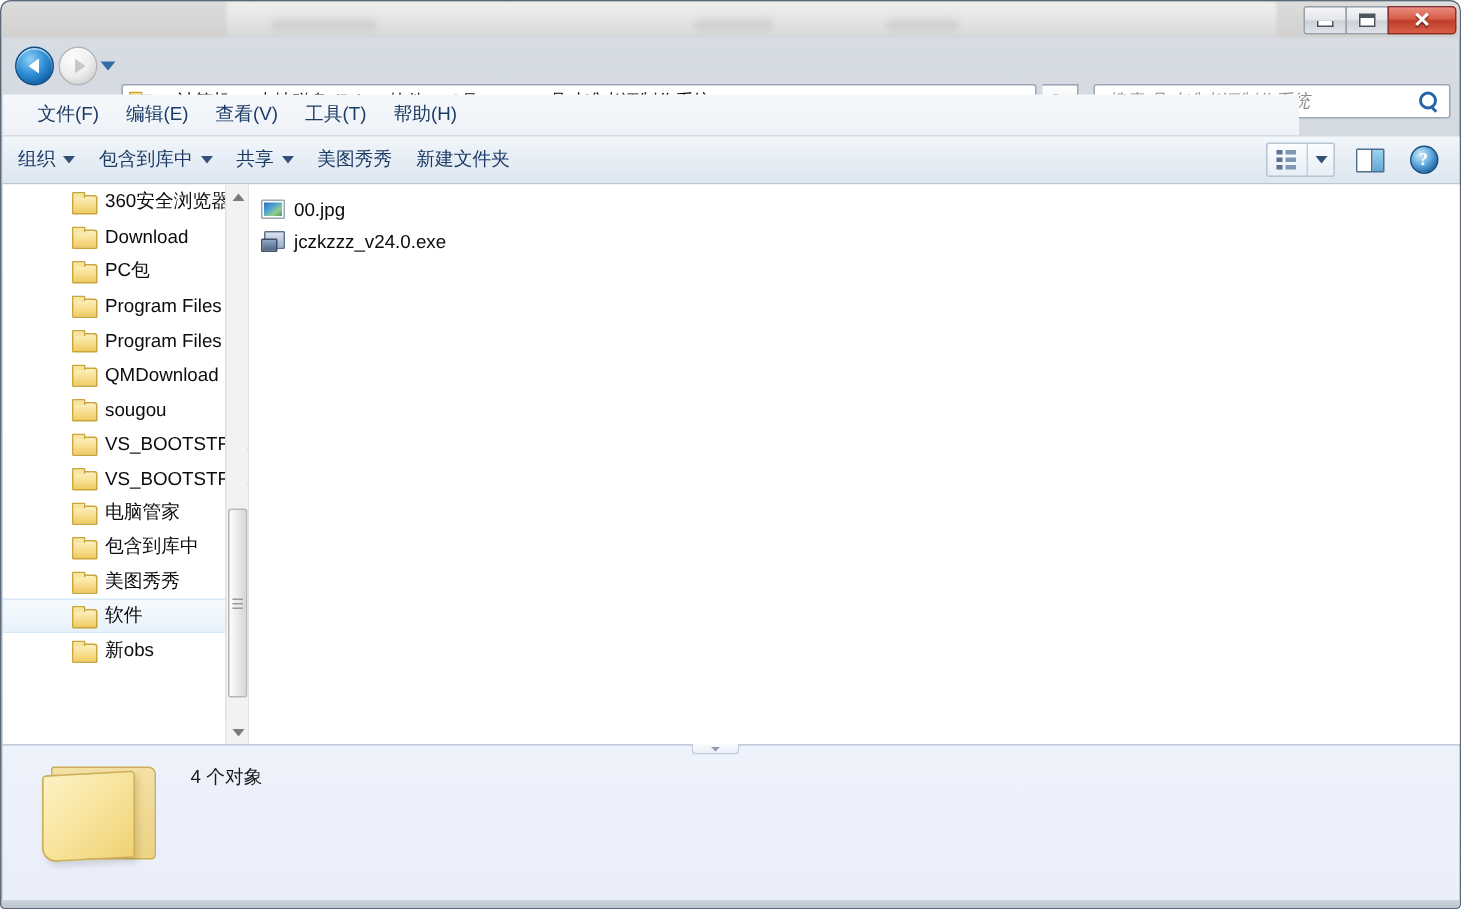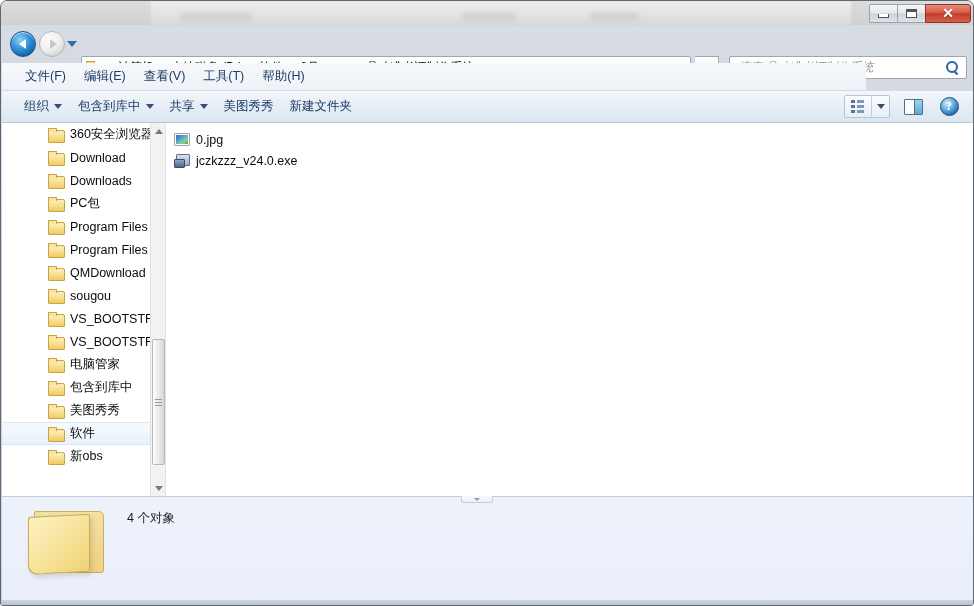--- a/index.html
+++ b/index.html
@@ -209,21 +209,21 @@
     font-family: "Liberation Sans", "DejaVu Sans", sans-serif;
   }
 
   
   #toolbar {
     position: absolute; left: 1px; top: 90px;
     width: 972px; height: 32px;
     background: linear-gradient(to bottom, #f3f7fb 0%, #e6edf5 50%, #dde7f1 100%);
     border-bottom: 1px solid #b9c6d4;
     display: flex; align-items: center;
-    padding-left: 14px;
+    padding-left: 2px;
   }
   .tbitem {
     font-size: 12.5px; color: #1c3c66;
     padding: 4px 8px; white-space: nowrap;
     display: flex; align-items: center; gap: 5px;
     font-family: "Liberation Sans", "DejaVu Sans", sans-serif;
   }
   .tbcaret {
     width: 0; height: 0;
     border-left: 4px solid transparent; border-right: 4px solid transparent;
@@ -579,24 +579,20 @@
         <div class="navitem">
           <span class="navfolder"></span>
           <span class="navlabel">360安全浏览器</span>
         </div>
         <div class="navitem">
           <span class="navfolder"></span>
           <span class="navlabel">Download</span>
         </div>
         <div class="navitem">
           <span class="navfolder"></span>
-          <span class="navlabel">Downloads</span>
-        </div>
-        <div class="navitem">
-          <span class="navfolder"></span>
           <span class="navlabel">PC包</span>
         </div>
         <div class="navitem">
           <span class="navfolder"></span>
           <span class="navlabel">Program Files</span>
         </div>
         <div class="navitem">
           <span class="navfolder"></span>
           <span class="navlabel">Program Files</span>
         </div>
@@ -647,21 +643,21 @@
           </div>
         <div class="sb-arrow sb-down">
           <div class="sb-tri-down"></div>
         </div>
       </div>
     </div>
 
     <div id="filepane">
       <div class="filerow">
         <span class="img-ico"></span>
-        <span class="filename">0.jpg</span>
+        <span class="filename">00.jpg</span>
       </div>
       <div class="filerow">
         <span class="exe-ico"></span>
         <span class="filename">jczkzzz_v24.0.exe</span>
       </div>
     </div>
   </div>
 
   <div id="detailspane">
     <div id="splitgrip">

